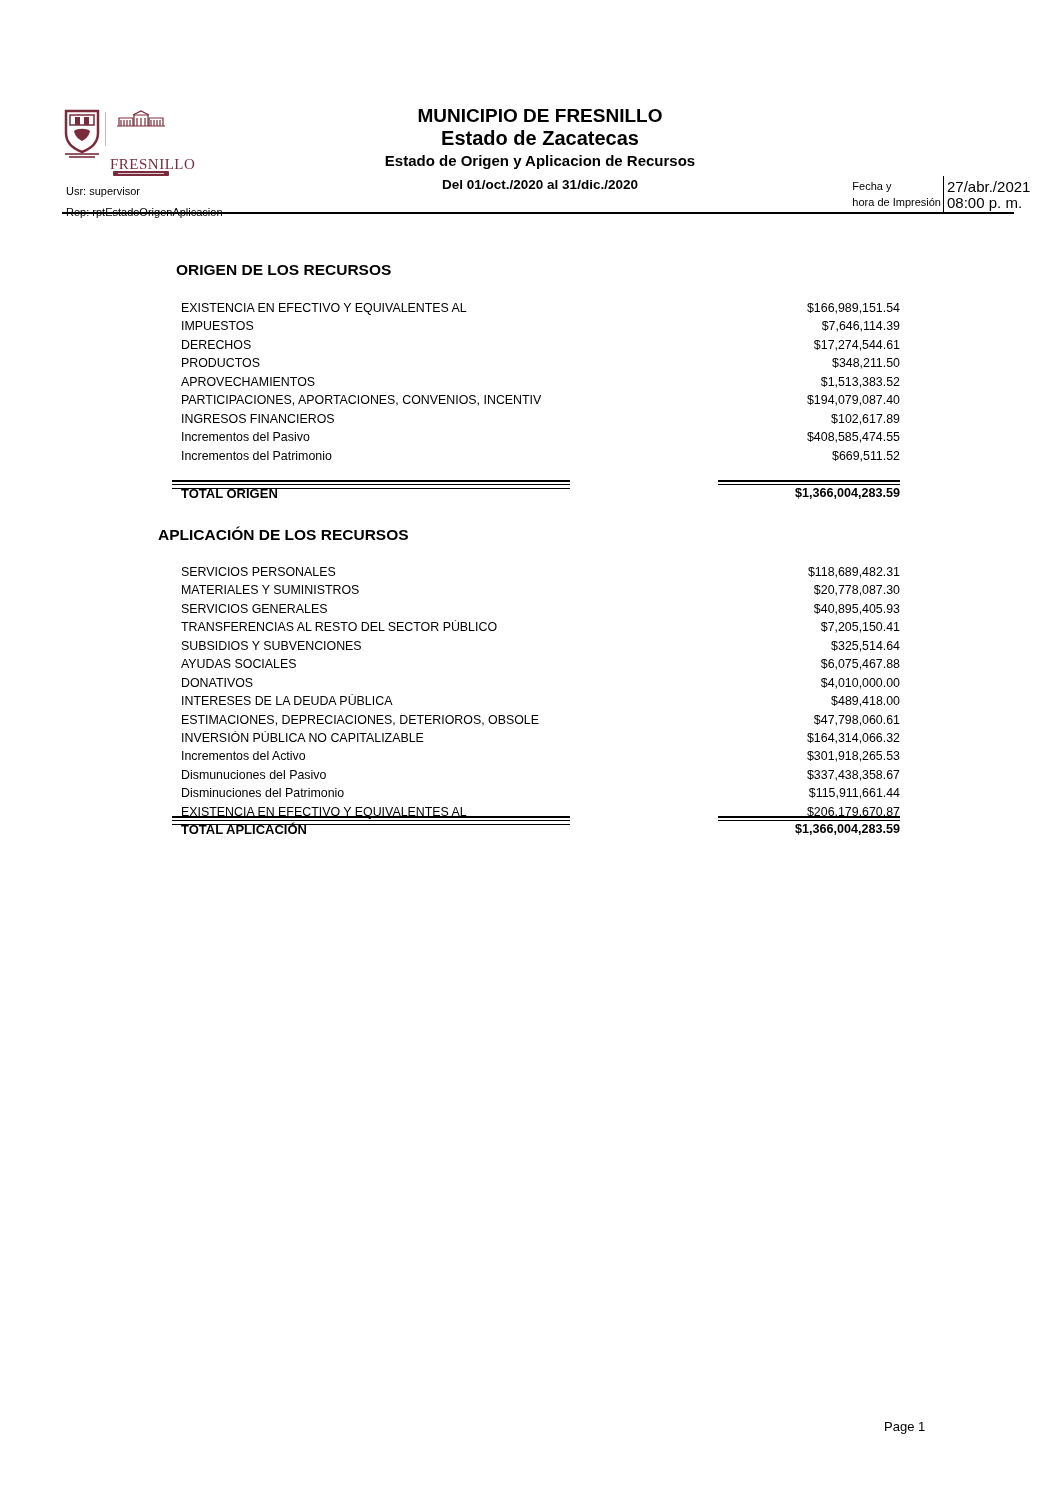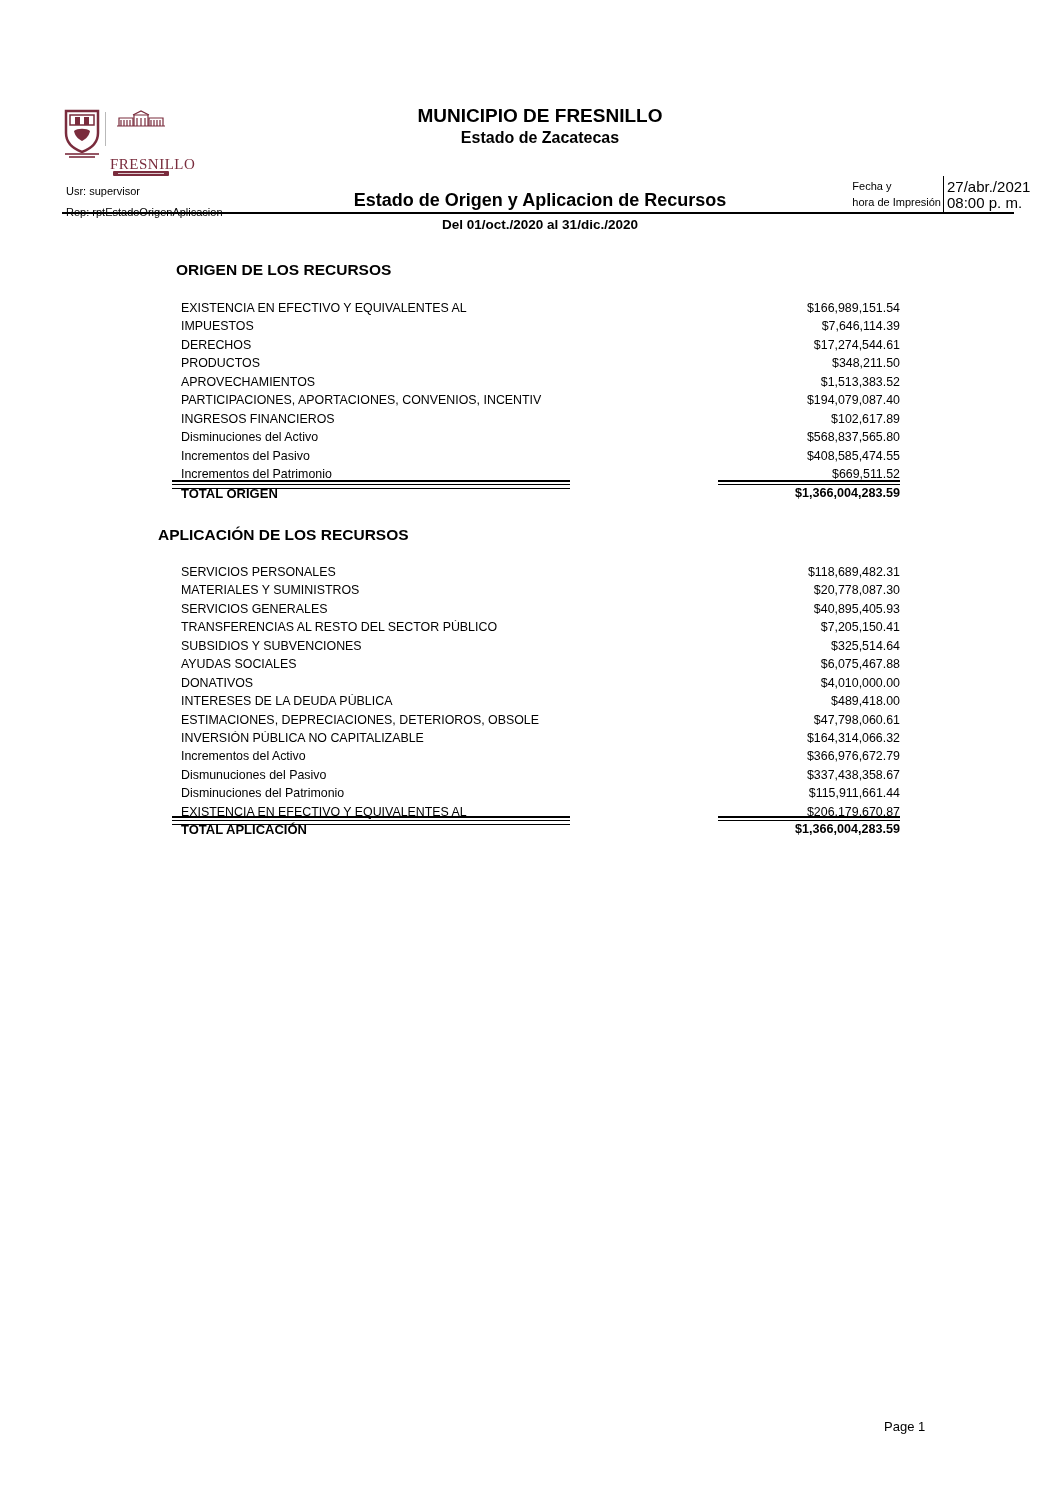--- a/index.html
+++ b/index.html
@@ -28,22 +28,22 @@
     font-family: "Liberation Serif", serif;
     font-size: 15px; letter-spacing: .5px; color: var(--brand);
     line-height: 11px; white-space: nowrap; margin-top: 32px;
   }
   .fresnillo-banner { margin: 1px auto 0; width: 56px; height: 5px; background: var(--brand); border-radius: 1px; position: relative; }
   .fresnillo-banner::after { content: ""; position: absolute; left: 5px; right: 5px; top: 2px; height: 1px; background: rgba(255,255,255,.75); }
 
   
   .title-block { position: absolute; left: 22px; top: 104px; width: 1036px; text-align: center; }
   .title1 { font-size: 19px; font-weight: bold; line-height: 23px; }
-  .title2 { font-size: 16px; font-weight: bold; line-height: 22px; }
-  .title3 { font-size: 18px; font-weight: bold; line-height: 23px; margin-top: 40px; }
+  .title2 { font-size: 20px; font-weight: bold; line-height: 22px; }
+  .title3 { font-size: 15px; font-weight: bold; line-height: 23px; }
   .title4 { font-size: 13.5px; font-weight: bold; line-height: 25px; }
 
   .meta-left { position: absolute; left: 66px; top: 181px; font-size: 11px; line-height: 21px; }
   .print-label { position: absolute; right: 117px; top: 179px; font-size: 11px; line-height: 15.5px; text-align: left; white-space: nowrap; }
   .print-values { position: absolute; left: 947px; top: 179px; width: 68px; font-size: 15px; line-height: 15.5px; text-align: right; white-space: nowrap; }
   .header-vline { position: absolute; left: 943px; top: 176px; width: 0; height: 37px; border-left: 1.5px solid #000; }
   .header-rule { position: absolute; left: 62px; top: 212px; width: 952px; height: 0; border-top: 2px solid #000; }
 
   
   .section-heading { position: absolute; left: 158px; font-size: 15.5px; font-weight: bold; }
@@ -156,24 +156,20 @@
       </div>
       <div class="row">
         <div class="cell-label">PARTICIPACIONES, APORTACIONES, CONVENIOS, INCENTIV</div>
         <div class="cell-value">$194,079,087.40</div>
       </div>
       <div class="row">
         <div class="cell-label">INGRESOS FINANCIEROS</div>
         <div class="cell-value">$102,617.89</div>
       </div>
       <div class="row">
-        <div class="cell-label">Disminuciones del Activo</div>
-        <div class="cell-value">$568,837,565.80</div>
-      </div>
-      <div class="row">
         <div class="cell-label">Incrementos del Pasivo</div>
         <div class="cell-value">$408,585,474.55</div>
       </div>
       <div class="row">
         <div class="cell-label">Incrementos del Patrimonio</div>
         <div class="cell-value">$669,511.52</div>
       </div>
     </div>
   <div class="total-row total-origin">
     <div class="ln ln-label-a"></div>
@@ -222,21 +218,21 @@
       <div class="row">
         <div class="cell-label">ESTIMACIONES, DEPRECIACIONES, DETERIOROS, OBSOLE</div>
         <div class="cell-value">$47,798,060.61</div>
       </div>
       <div class="row">
         <div class="cell-label">INVERSIÓN PÚBLICA NO CAPITALIZABLE</div>
         <div class="cell-value">$164,314,066.32</div>
       </div>
       <div class="row">
         <div class="cell-label">Incrementos del Activo</div>
-        <div class="cell-value">$366,976,672.79</div>
+        <div class="cell-value">$301,918,265.53</div>
       </div>
       <div class="row">
         <div class="cell-label">Dismunuciones del Pasivo</div>
         <div class="cell-value">$337,438,358.67</div>
       </div>
       <div class="row">
         <div class="cell-label">Disminuciones del Patrimonio</div>
         <div class="cell-value">$115,911,661.44</div>
       </div>
       <div class="row">

